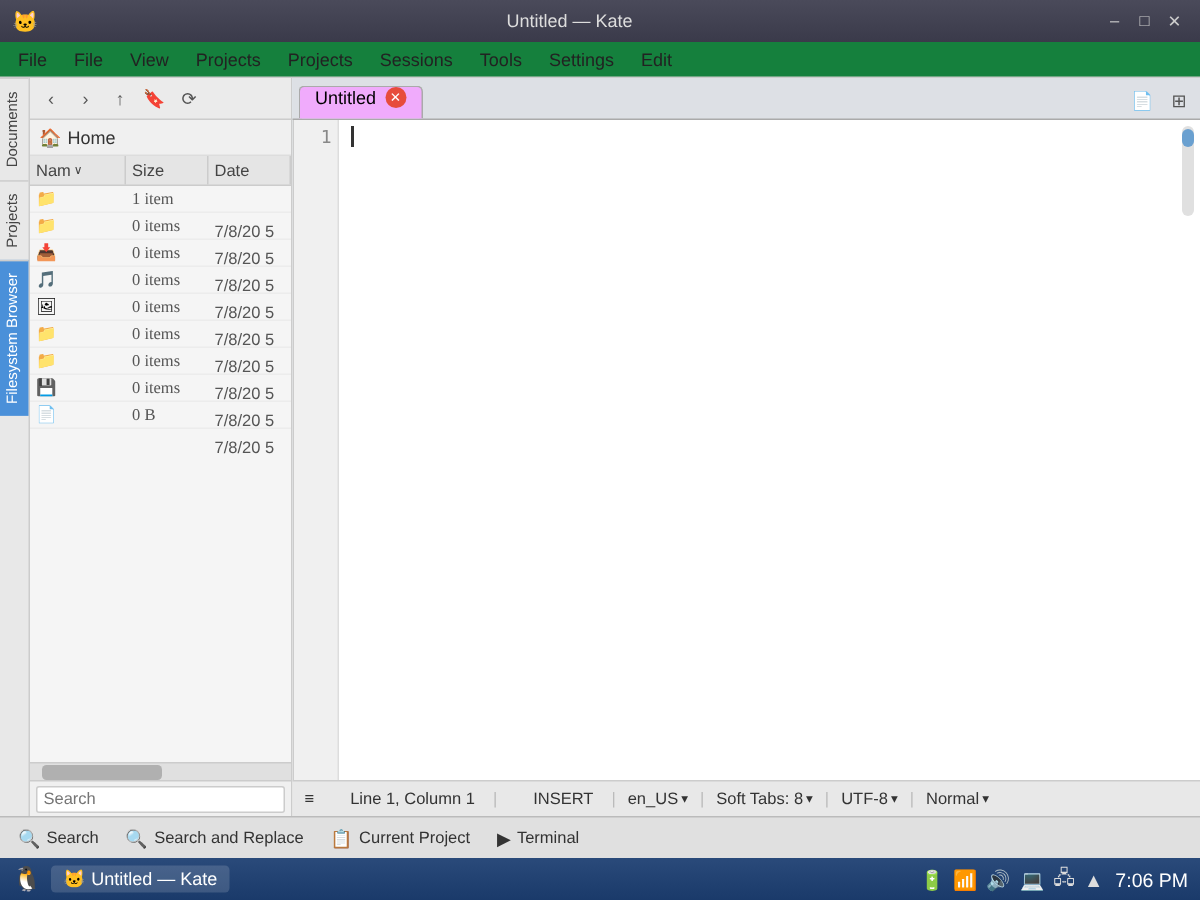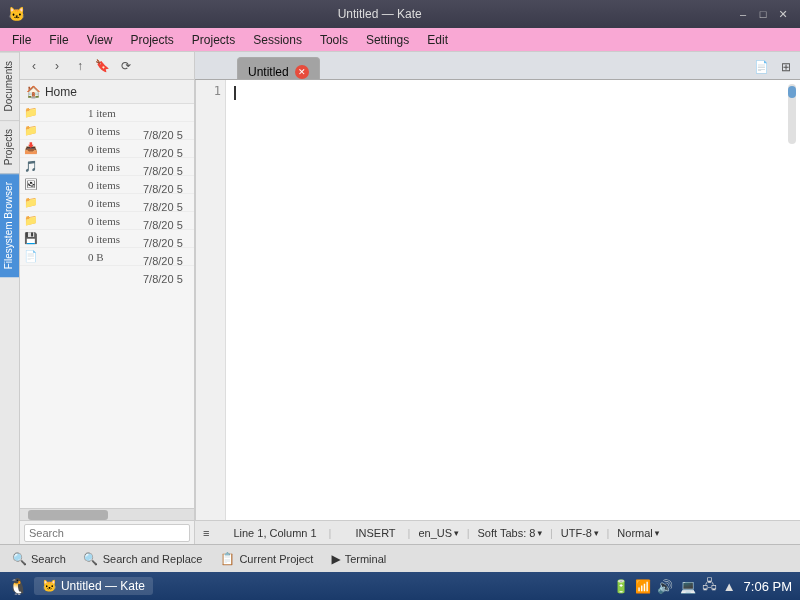--- a/index.html
+++ b/index.html
@@ -28,21 +28,21 @@
     #title-bar-right { display: flex; align-items: center; gap: 2px; }
     .titlebar-btn {
       width: 18px; height: 18px;
       display: flex; align-items: center; justify-content: center;
       cursor: pointer; border-radius: 3px; font-size: 11px; color: #ccc;
     }
 
     
     #menu-bar {
       height: 24px;
-      background: #f9a8d4;
+      background: #15803d;
       display: flex;
       align-items: center;
       padding: 0 4px;
       border-bottom: 1px solid #ccc;
       gap: 2px;
     }
     .menu-item {
       padding: 2px 8px;
       cursor: pointer;
       border-radius: 3px;
@@ -206,30 +206,29 @@
       display: flex;
       align-items: flex-end;
       padding: 0 4px;
       gap: 2px;
       border-bottom: 1px solid #aaa;
     }
     .editor-tab {
       height: 22px;
       padding: 0 10px;
       display: flex;
-      align-items: flex-end;
+      align-items: flex-start;
       gap: 6px;
-      background: #a3a3a3;
+      background: #f0abfc;
       border: 1px solid #aaa;
       border-bottom: none;
       border-radius: 4px 4px 0 0;
       font-size: 12px;
       cursor: pointer;
       min-width: 80px;
-      margin-left: 38px;
     }
     .editor-tab .tab-close {
       width: 14px; height: 14px;
       border-radius: 50%;
       background: #e74c3c;
       display: flex; align-items: center; justify-content: center;
       font-size: 9px; color: white; cursor: pointer;
     }
     #tab-actions {
       margin-left: auto;
@@ -312,21 +311,21 @@
     }
     .status-item {
       display: flex;
       align-items: center;
       gap: 3px;
       padding: 0 4px;
       margin-left: 12px;
     }
     .status-sep { color: #bbb; }
     .status-dropdown {
-      display: flex; align-items: center; gap: 2px; cursor: pointer;
+      display: flex; gap: 2px; cursor: pointer;
     }
 
     
     #bottom-bar {
       height: 28px;
       background: #e0e0e0;
       border-top: 1px solid #bbb;
       display: flex;
       align-items: center;
       padding: 0 4px;
@@ -418,20 +417,32 @@
       <div class="fs-btn">↑</div>
       <div class="fs-btn">🔖</div>
       <div class="fs-btn">⟳</div>
     </div>
 
     <div id="fs-location">
       <span>🏠</span>
       <span>Home</span>
     </div>
 
+    <div id="fs-header">
+      <div class="fs-col-header fs-col-name">
+        <span>Nam</span>
+        <span style="font-size:8px;">∨</span>
+      </div>
+      <div class="fs-col-header fs-col-size">
+        <span>Size</span>
+      </div>
+      <div class="fs-col-header fs-col-date">
+        <span>Date</span>
+      </div>
+    </div>
 
     <div id="fs-list">
       <div class="fs-row">
         <div class="fs-name">
             <span class="fs-icon">📁</span>
             <span></span>
           </div>
         <div class="fs-size">1 item</div>
         <div class="fs-date">7/8/20 5</div>
       </div>

